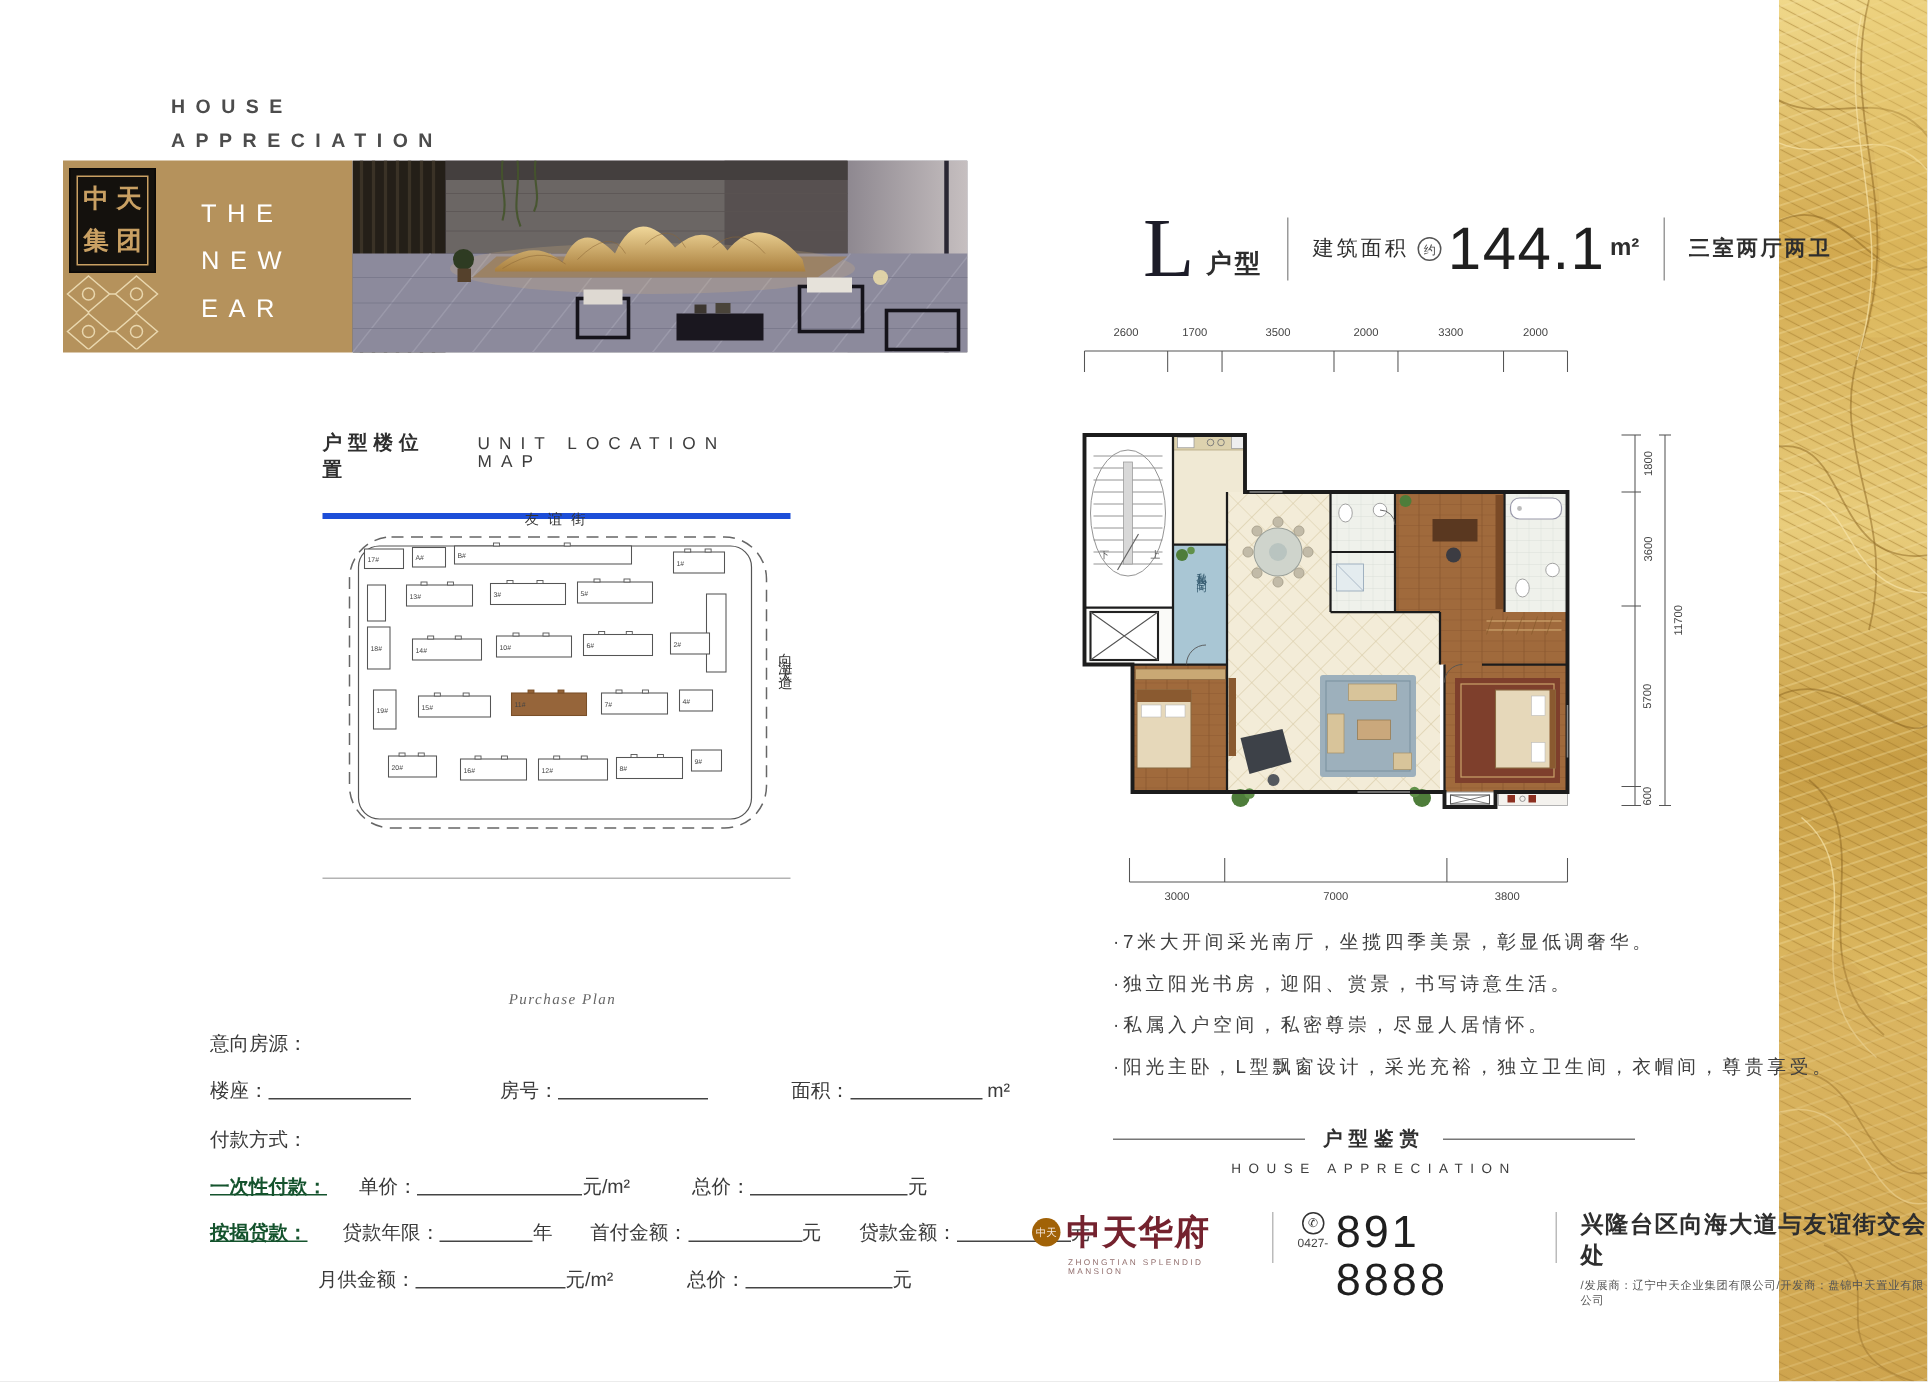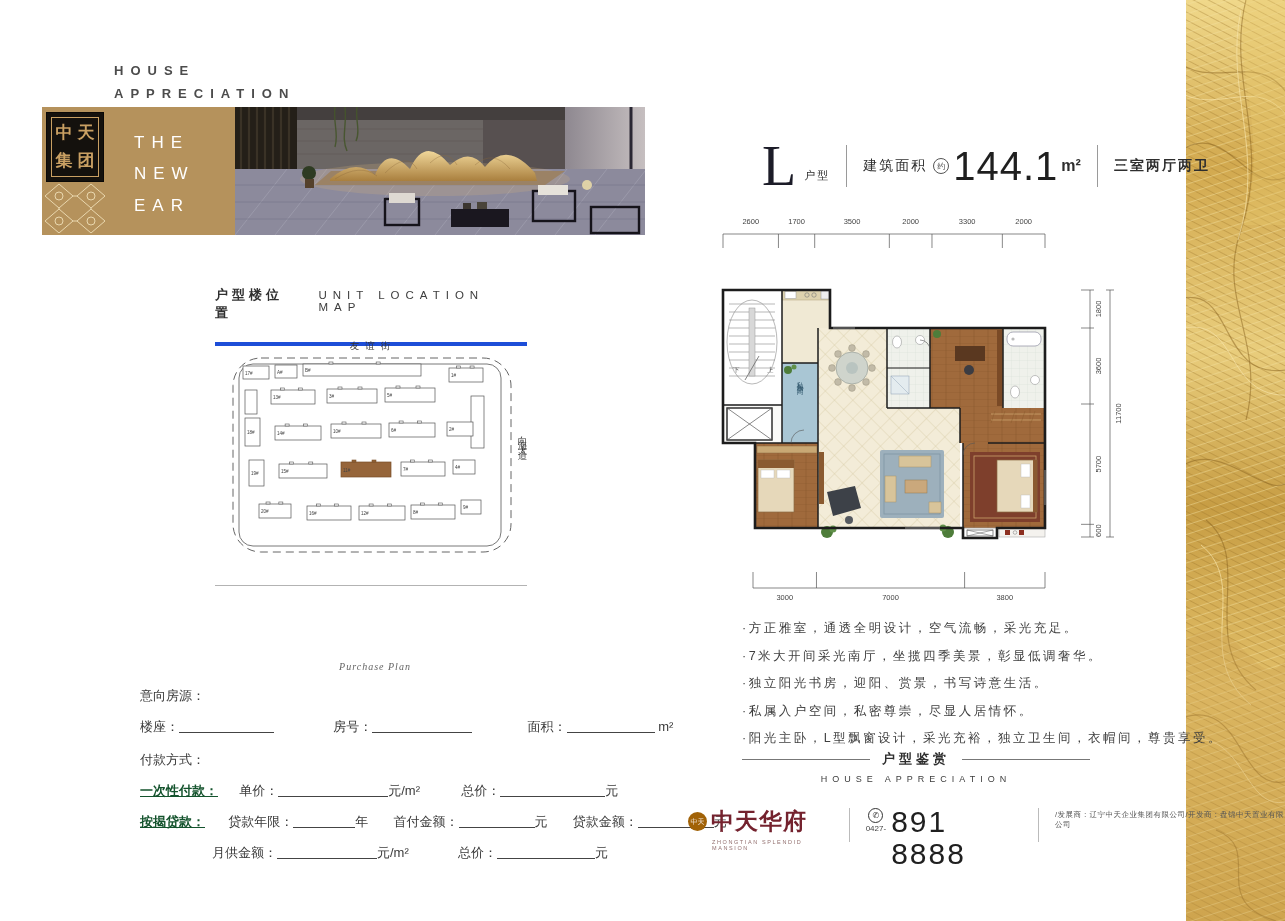--- a/index.html
+++ b/index.html
@@ -30,21 +30,21 @@
   .pp-title{text-align:center;font-family:"Liberation Serif",serif;font-size:21px;letter-spacing:7px;color:#222;font-weight:700;}
   .pp-sub{text-align:center;font-family:"Liberation Serif",serif;font-style:italic;font-size:10px;color:#666;margin-top:3px;letter-spacing:1px;}
   .pp-row{margin-top:13px;white-space:nowrap;}
   .pp-row.gap{margin-top:15px;}
   .ul{display:inline-block;border-bottom:1px solid #444;height:13px;vertical-align:-2px;}
   .red{color:#14532d;font-weight:700;text-decoration:underline;}
   .sp{display:inline-block;}
   
   .unit-title{position:absolute;left:762px;top:134px;display:flex;align-items:center;height:64px;color:#2e2e2e;}
   .l-letter{font-family:"Liberation Serif",serif;font-size:56px;line-height:1;color:#1c1c28;}
-  .l-type{font-size:11px;font-weight:400;margin:18px 0 0 8px;letter-spacing:2px;}
+  .l-type{font-size:17px;font-weight:700;margin:18px 0 0 8px;letter-spacing:2px;}
   .vdiv{width:1px;height:42px;background:#9a9a9a;margin:0 16px;}
   .area-label{font-size:14px;font-weight:400;letter-spacing:2px;}
   .approx{width:14px;height:14px;border:1px solid #555;border-radius:50%;font-size:8px;display:flex;align-items:center;justify-content:center;margin:0 4px 0 6px;color:#444;}
   .area-val{font-size:40px;font-weight:400;letter-spacing:1px;color:#1f1f1f;line-height:1;}
   .area-unit{font-size:16px;font-weight:700;margin-left:3px;}
   .rooms{font-size:14px;font-weight:700;letter-spacing:2px;}
   
   .dim-top{position:absolute;left:715px;top:214px;width:360px;height:36px;}
   .plan{position:absolute;left:715px;top:280px;width:360px;height:290px;}
   .dim-right{position:absolute;left:1078px;top:278px;width:56px;height:292px;}
@@ -539,21 +539,20 @@
       <path d="M118,48 H140 M190,248 H225 M330,190 V225" stroke="#888" stroke-width="1"></path>
     </g>
     <g>
       <text x="85" y="96" font-size="7" fill="#33596e" letter-spacing="2" style="writing-mode:vertical-rl">私属空间</text>
       <text x="18" y="92" font-size="6.5" fill="#555">下</text>
       <text x="52" y="92" font-size="6.5" fill="#555">上</text>
     </g>
   </svg>
 
   <div class="features">
-    <div>·方正雅室，通透全明设计，空气流畅，采光充足。</div>
     <div>·7米大开间采光南厅，坐揽四季美景，彰显低调奢华。</div>
     <div>·独立阳光书房，迎阳、赏景，书写诗意生活。</div>
     <div>·私属入户空间，私密尊崇，尽显人居情怀。</div>
     <div>·阳光主卧，L型飘窗设计，采光充裕，独立卫生间，衣帽间，尊贵享受。</div>
   </div>
 
   <div class="appre">
     <div class="row">
       <span class="hl"></span>
       <span class="cn">户型鉴赏</span>
@@ -573,17 +572,18 @@
     <div class="fdiv"></div>
     <div class="phone">
       <div class="ph-iconcol">
         <span class="ph-circle">✆</span>
         <span class="ph-code">0427-</span>
       </div>
       <span class="ph-num">891 8888</span>
     </div>
     <div class="fdiv"></div>
     <div class="addr">
+      <div class="cn">兴隆台区向海大道与友谊街交会处</div>
       <div class="sub">/发展商：辽宁中天企业集团有限公司/开发商：盘锦中天置业有限公司</div>
     </div>
   </div>
 
 </div>
 
 </body></html>

